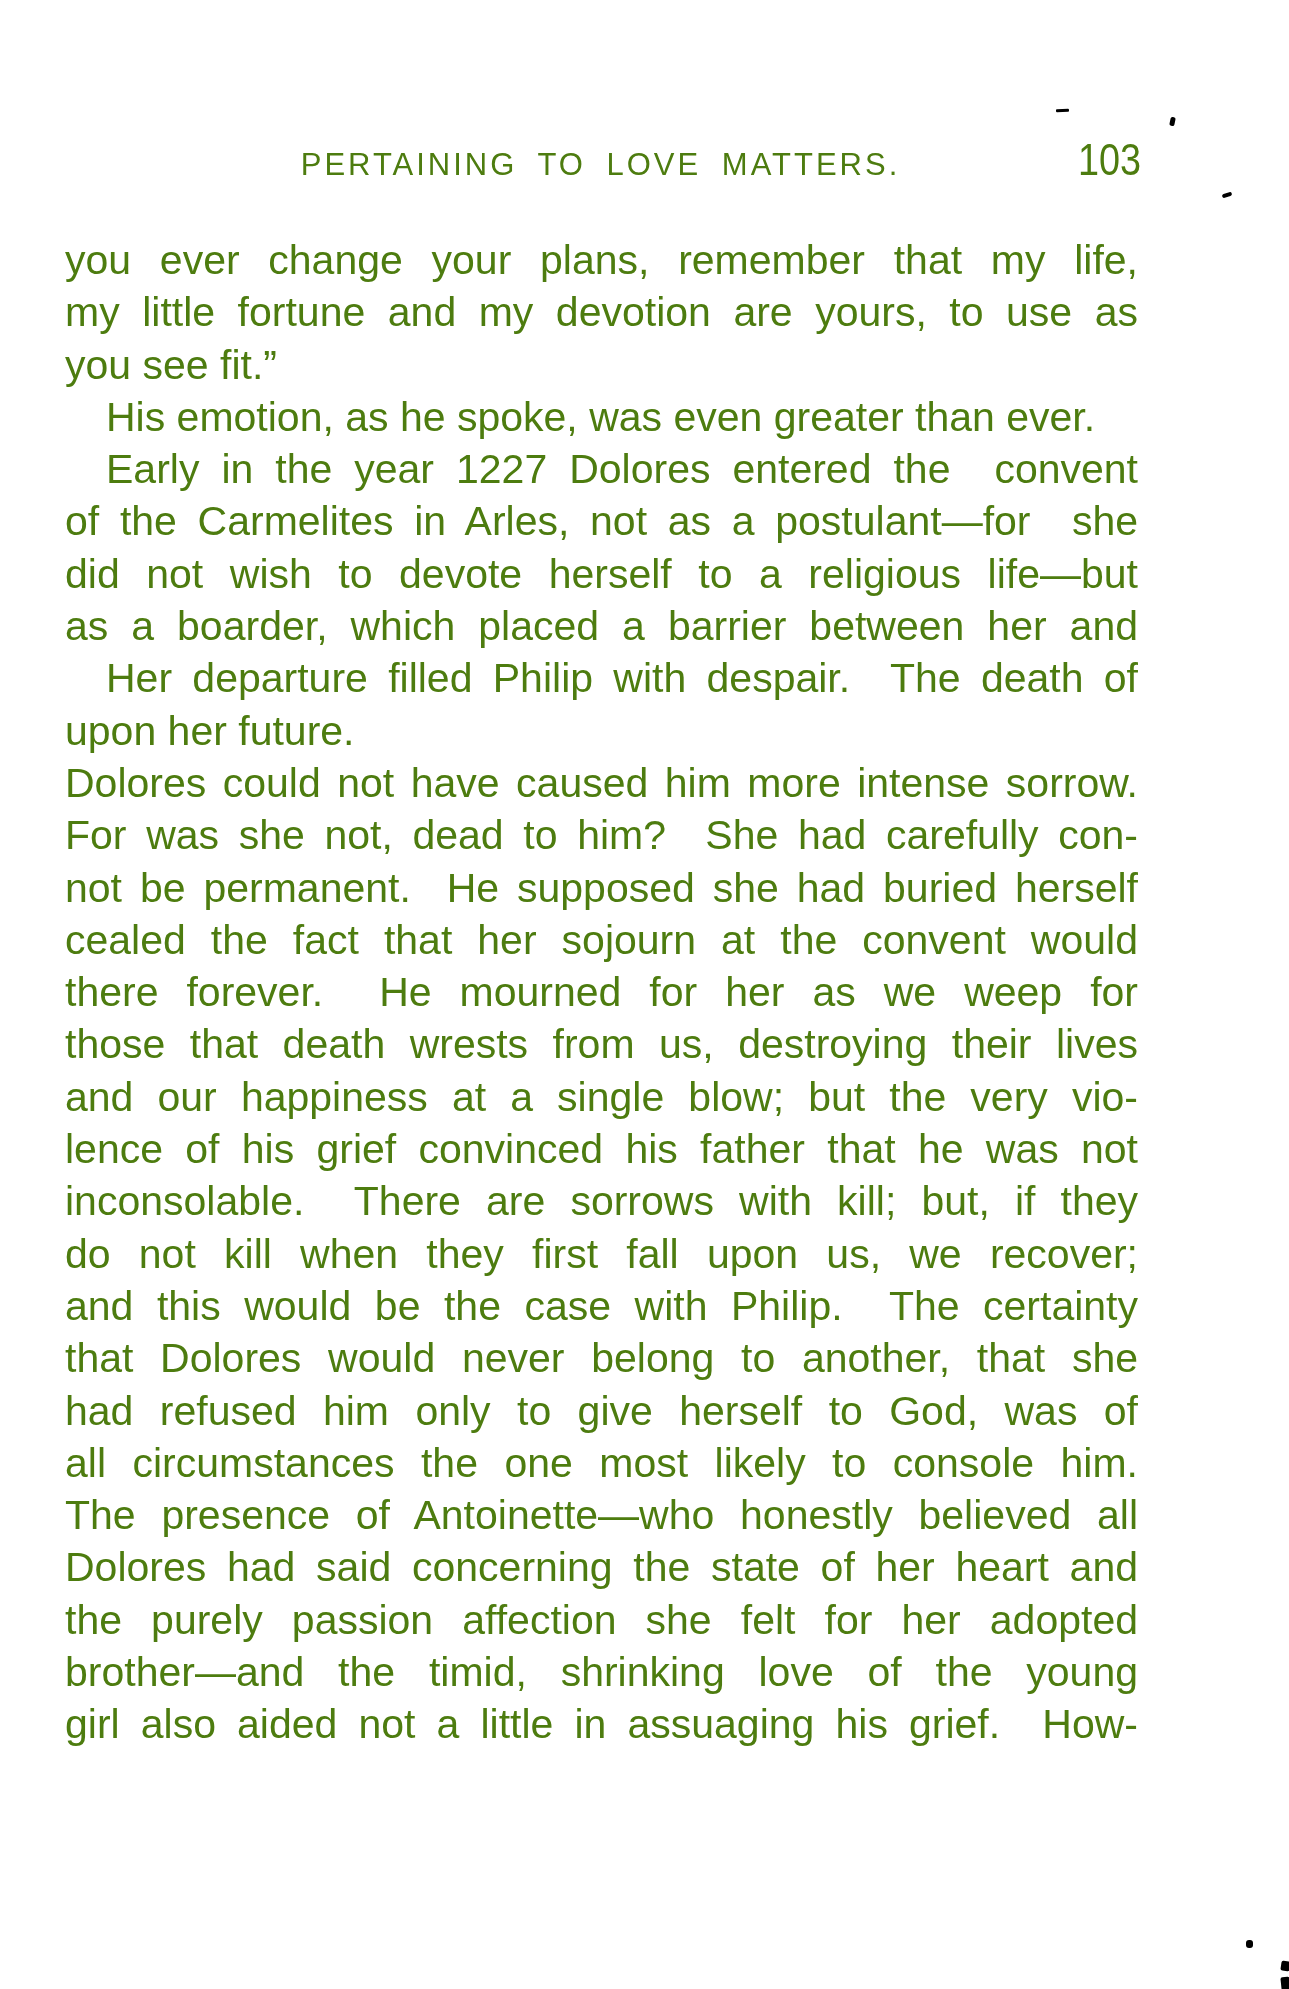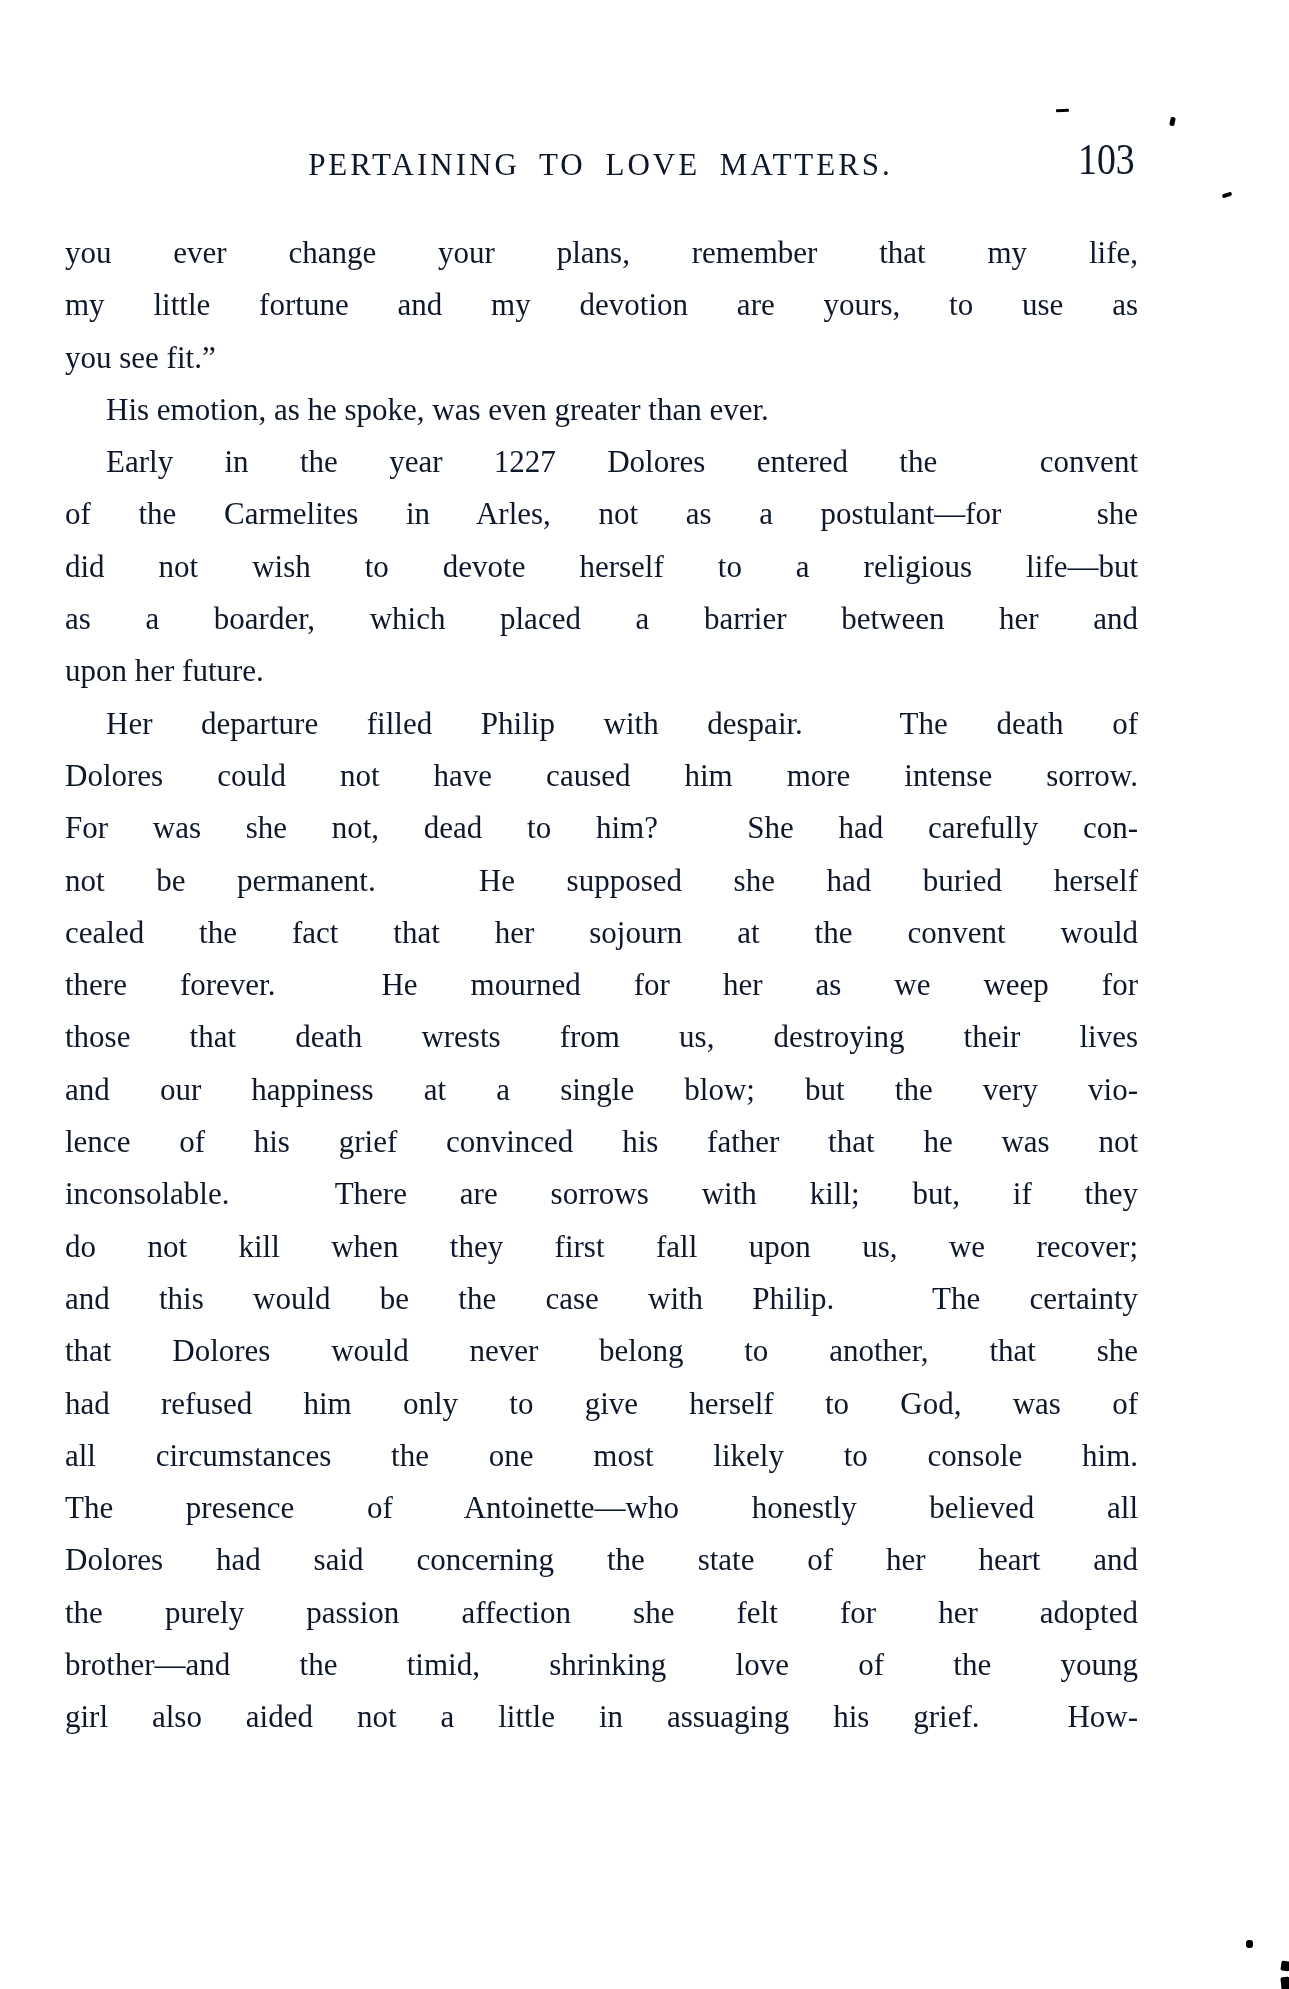--- a/index.html
+++ b/index.html
@@ -1,41 +1,41 @@
 <!DOCTYPE html>
 <html><head>
 <meta charset="utf-8">
 <style>
   html,body{margin:0;padding:0;background:#e8e8e8;}
   .page{
     position:relative;
     width:1289px;height:1989px;
     background:#ffffff;
     overflow:hidden;
-    font-family:Liberation Serif, serif;
-    color:#0f172a;
+    font-family:Liberation Sans, sans-serif;
+    color:#4d7c0f;
   }
   .running-head{
     position:absolute;
     left:63px;top:149px;width:1075px;
     text-align:center;
     font-size:31px;line-height:31px;
     letter-spacing:3px;word-spacing:9px;
     white-space:nowrap;
   }
   .page-number{
     position:absolute;
     left:1078px;top:137px;
     font-size:45px;line-height:45px;
     transform:scaleX(.84);transform-origin:left top;
   }
   .body-text{
     position:absolute;
-    left:65px;top:227px;width:1073px;
-    font-size:31px;line-height:52.3px;
+    left:65px;top:234px;width:1073px;
+    font-size:41px;line-height:52.3px;
   }
   .line{
     white-space:pre-wrap;
     text-align:justify;
     text-align-last:justify;
     -moz-text-align-last:justify;
     height:52.3px;overflow:visible;
   }
   .line.para-end{
     text-align:right;
@@ -59,22 +59,22 @@
 
   <div class="body-text">
       <div class="line">you ever change your plans, remember that my life,</div>
       <div class="line">my little fortune and my devotion are yours, to use as</div>
       <div class="line para-end">you see fit.”</div>
       <div class="line indent para-end">His emotion, as he spoke, was even greater than ever.</div>
       <div class="line indent">Early in the year 1227 Dolores entered the  convent</div>
       <div class="line">of the Carmelites in Arles, not as a postulant—for  she</div>
       <div class="line">did not wish to devote herself to a religious life—but</div>
       <div class="line">as a boarder, which placed a barrier between her and</div>
+      <div class="line indent">Her departure filled Philip with despair.  The death of</div>
       <div class="line para-end">upon her future.</div>
-      <div class="line indent">Her departure filled Philip with despair.  The death of</div>
       <div class="line">Dolores could not have caused him more intense sorrow.</div>
       <div class="line">For was she not, dead to him?  She had carefully con-</div>
       <div class="line">not be permanent.  He supposed she had buried herself</div>
       <div class="line">cealed the fact that her sojourn at the convent would</div>
       <div class="line">there forever.  He mourned for her as we weep for</div>
       <div class="line">those that death wrests from us, destroying their lives</div>
       <div class="line">and our happiness at a single blow; but the very vio-</div>
       <div class="line">lence of his grief convinced his father that he was not</div>
       <div class="line">inconsolable.  There are sorrows with kill; but, if they</div>
       <div class="line">do not kill when they first fall upon us, we recover;</div>

